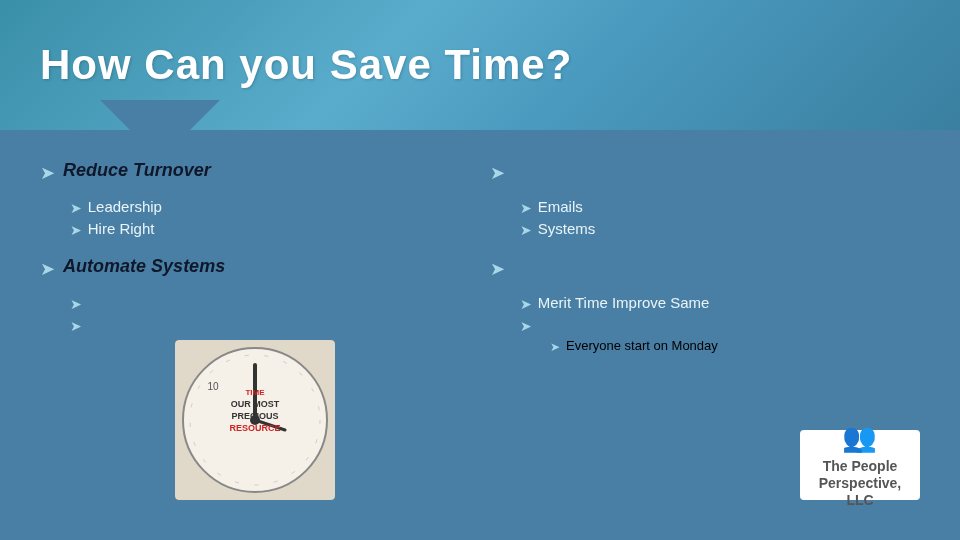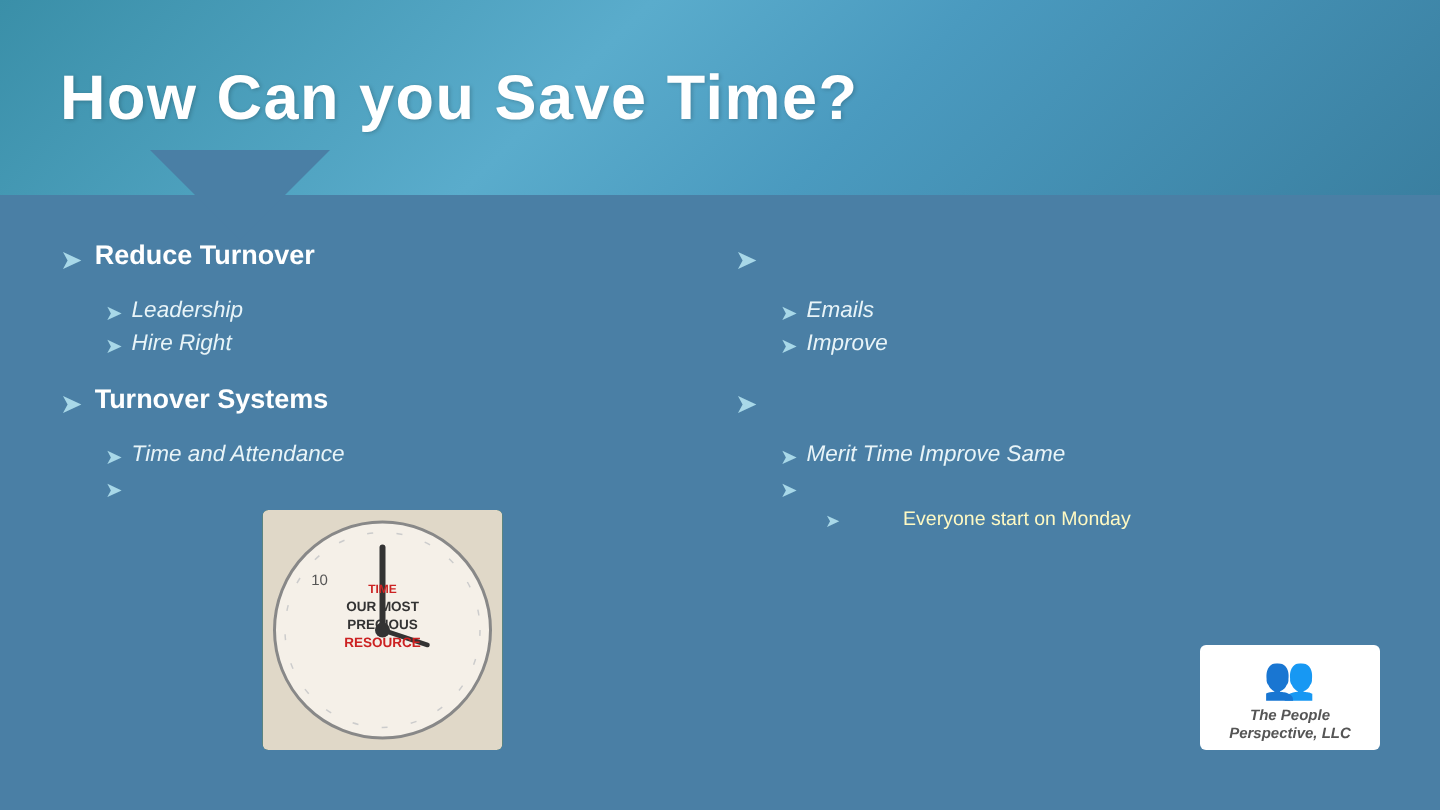--- a/index.html
+++ b/index.html
@@ -86,21 +86,22 @@
     .arrow-icon {
       color: #a8d8e8;
       font-size: 18px;
       margin-top: 2px;
       flex-shrink: 0;
     }
 
     .section-label {
       font-size: 18px;
       font-weight: bold;
-      color: #ffffff;
+      color: #0f172a;
+      font-style: italic;
     }
 
     
     .sub-items {
       margin-left: 30px;
       display: flex;
       flex-direction: column;
       gap: 4px;
       margin-bottom: 8px;
     }
@@ -114,21 +115,20 @@
     .sub-arrow {
       color: #a8d8e8;
       font-size: 14px;
       margin-top: 2px;
       flex-shrink: 0;
     }
 
     .sub-label {
       font-size: 15px;
       color: #e8f4f8;
-      font-style: italic;
     }
 
     
     .subsub-items {
       margin-left: 30px;
       display: flex;
       flex-direction: column;
       gap: 2px;
     }
 
@@ -140,22 +140,21 @@
 
     .subsub-arrow {
       color: #a8d8e8;
       font-size: 12px;
       margin-top: 2px;
       flex-shrink: 0;
     }
 
     .subsub-label {
       font-size: 13px;
-      color: #fef9c3;
-      margin-left: 36px;
+      color: #000000;
     }
 
     
     .clock-image {
       position: absolute;
       bottom: 20px;
       left: 50%;
       transform: translateX(-50%);
       width: 160px;
       height: 160px;
@@ -188,26 +187,25 @@
       gap: 4px;
       padding: 8px;
     }
 
     .logo-icon {
       font-size: 28px;
       color: #5a9abf;
     }
 
     .logo-text {
-      font-size: 10px;
+      font-size: 14px;
       color: #555;
       text-align: center;
       font-weight: bold;
       line-height: 1.2;
-      font-style: italic;
     }
 
     
     body::before {
       content: '';
       position: absolute;
       top: 0; left: 0; right: 0; bottom: 0;
       background-image: repeating-linear-gradient(
         45deg,
         rgba(255,255,255,0.03) 0px,
@@ -242,26 +240,25 @@
         <span class="sub-label">Leadership</span>
       </div>
       <div class="sub-item">
         <span class="sub-arrow">➤</span>
         <span class="sub-label">Hire Right</span>
       </div>
     </div>
 
     <div class="section-item">
       <span class="arrow-icon">➤</span>
-      <span class="section-label">Turnover Systems</span>
+      <span class="section-label">Automate Systems</span>
     </div>
     <div class="sub-items">
       <div class="sub-item">
         <span class="sub-arrow">➤</span>
-        <span class="sub-label">Time and Attendance</span>
       </div>
       <div class="sub-item">
         <span class="sub-arrow">➤</span>
       </div>
     </div>
 
     <div class="clock-image">
       <svg viewBox="0 0 160 160" xmlns="http://www.w3.org/2000/svg">
 
         <rect width="160" height="160" fill="#e0d8c8"></rect>
@@ -290,21 +287,21 @@
     <div class="section-item">
       <span class="arrow-icon">➤</span>
     </div>
     <div class="sub-items">
       <div class="sub-item">
         <span class="sub-arrow">➤</span>
         <span class="sub-label">Emails</span>
       </div>
       <div class="sub-item">
         <span class="sub-arrow">➤</span>
-        <span class="sub-label">Improve</span>
+        <span class="sub-label">Systems</span>
       </div>
     </div>
 
     <div class="section-item">
       <span class="arrow-icon">➤</span>
     </div>
     <div class="sub-items">
       <div class="sub-item">
         <span class="sub-arrow">➤</span>
         <span class="sub-label">Merit Time Improve Same</span>

